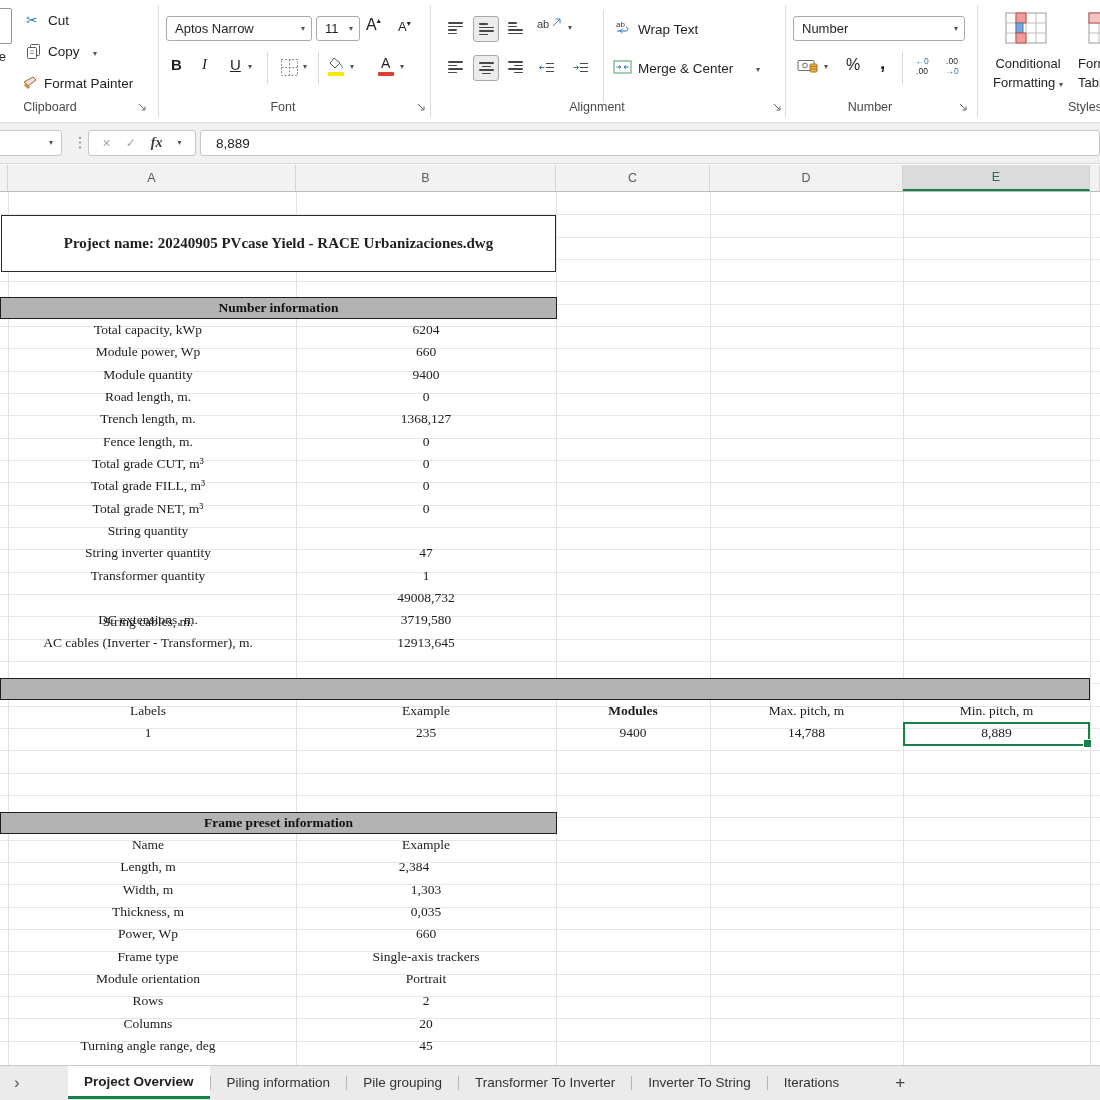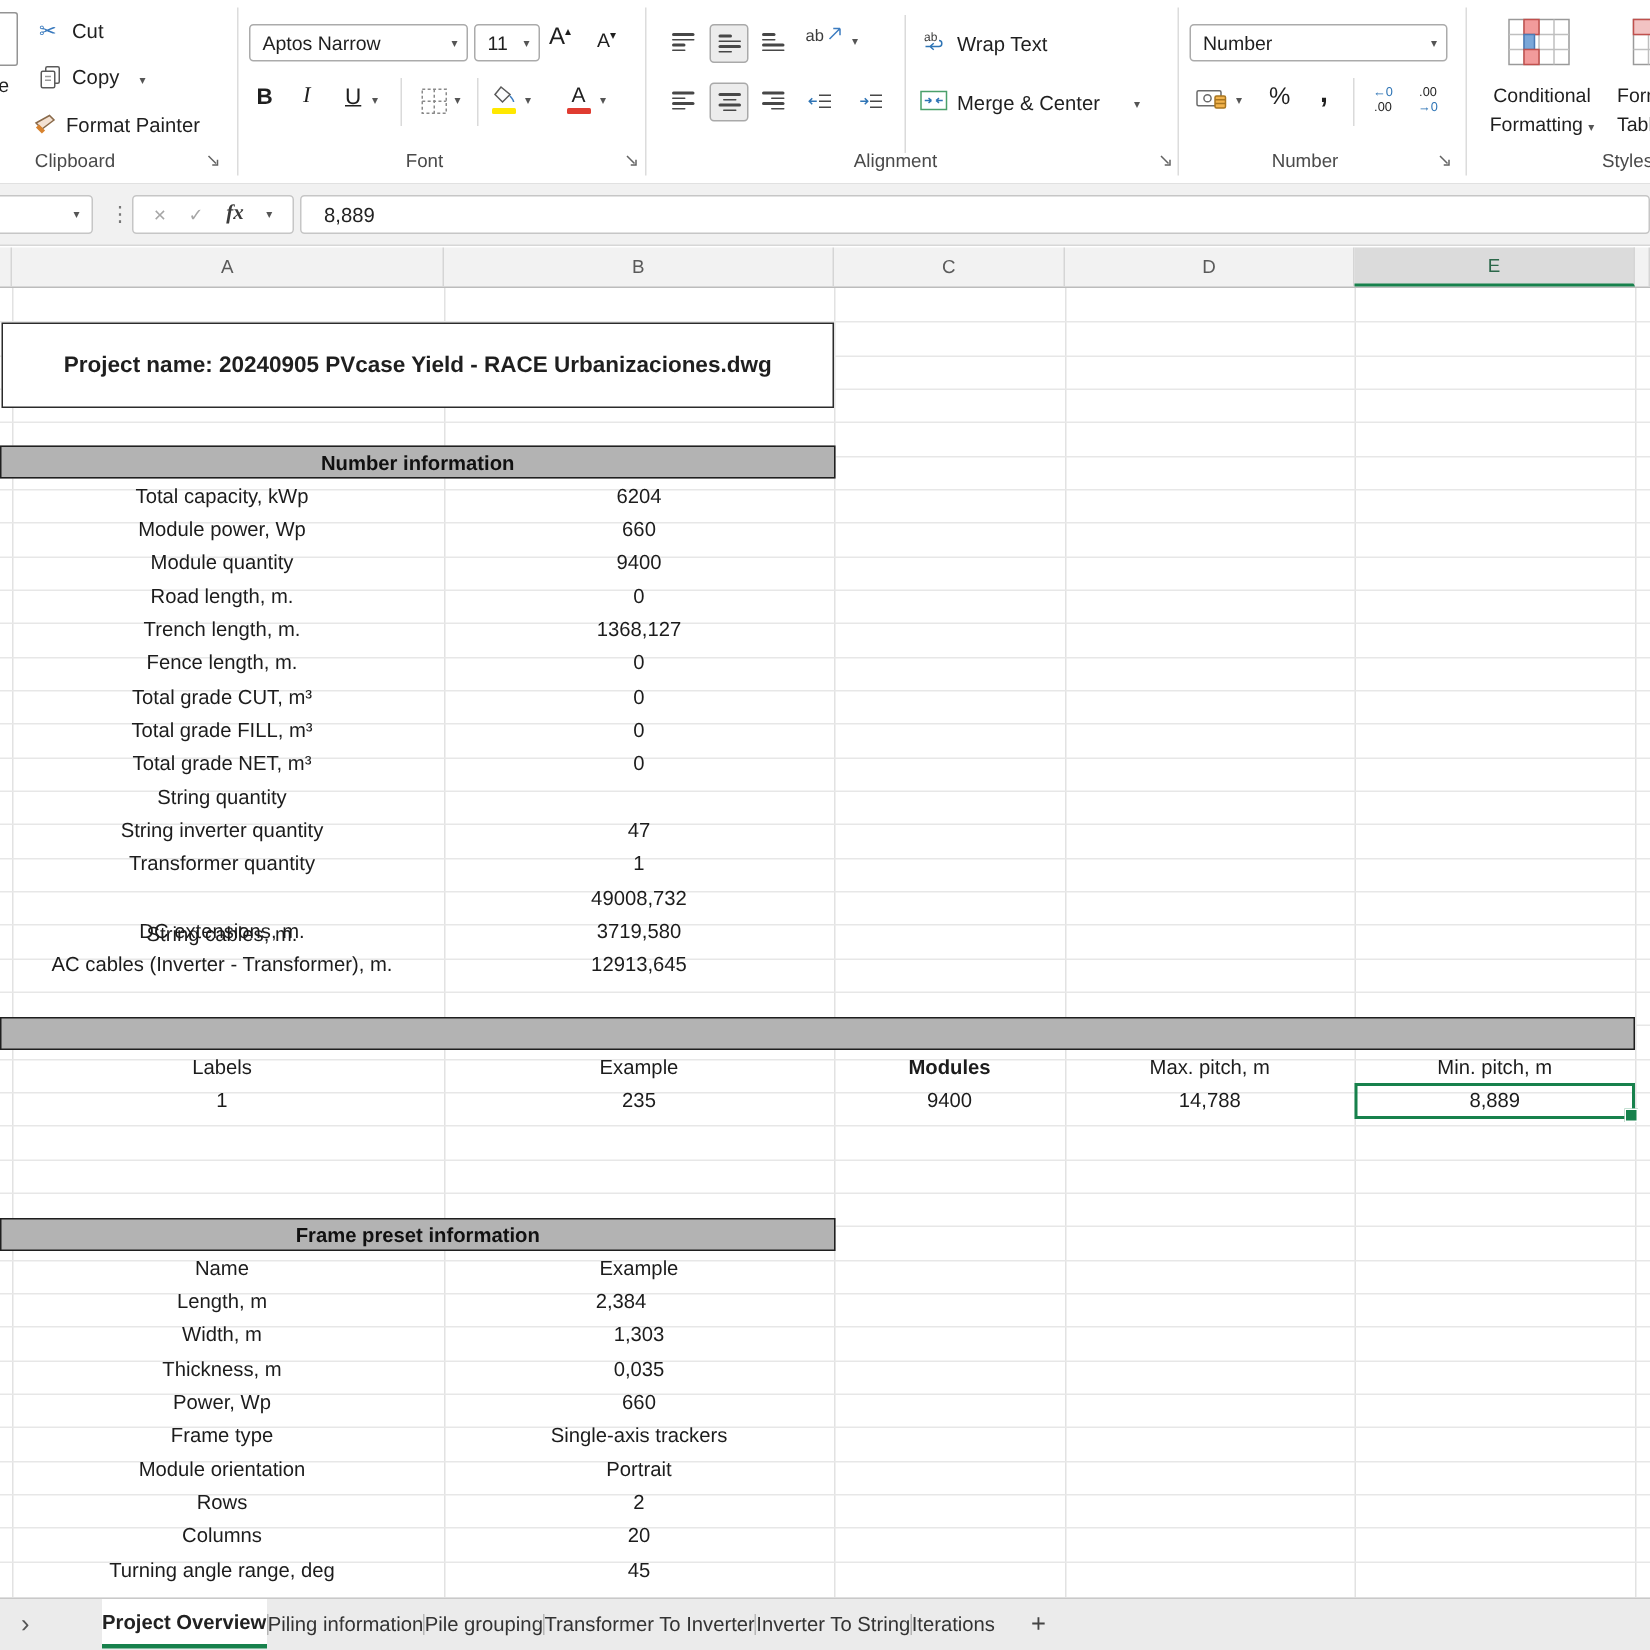--- a/index.html
+++ b/index.html
@@ -27,34 +27,34 @@
   .color-bar{position:absolute;width:16px;height:4px;border-radius:1px;}
   
   #fbar{position:absolute;left:0;top:123px;width:1100px;height:40px;background:#f1f1f1;border-bottom:1px solid #d7d7d7;}
   .fbox{position:absolute;top:7px;height:26px;background:#fff;border:1px solid #c6c6c6;border-radius:3px;box-sizing:border-box;display:flex;align-items:center;}
   
   #colhead{position:absolute;left:0;top:165px;width:1100px;height:27px;background:#f2f2f2;border-bottom:1px solid #bcbcbc;box-sizing:border-box;}
   .colcell{position:absolute;top:0;height:26px;display:flex;align-items:center;justify-content:center;
            font-size:12.5px;color:#5a5a5a;border-right:1px solid #d5d5d5;box-sizing:border-box;}
   .colcell.sel{background:#dbdbdb;color:#2c684a;border-bottom:2.5px solid #17814c;}
   
-  #grid{position:absolute;left:0;top:192px;width:1100px;height:873px;background:#fff;overflow:hidden;}
+  #grid{position:absolute;left:0;top:192px;width:1100px;height:873px;background:#fff;overflow:hidden;font-family:Liberation Serif, serif;}
   .vline{position:absolute;top:0;bottom:0;width:1px;background:#e2e2e2;}
   .hline{position:absolute;left:0;width:1100px;height:1px;background:#e7e7e7;}
   .cell{position:absolute;display:flex;align-items:center;justify-content:center;font-size:13.5px;color:#1c1c1c;white-space:nowrap;}
   .band{position:absolute;background:#b3b3b3;border:1px solid #1f1f1f;box-sizing:border-box;
         display:flex;align-items:center;justify-content:center;font-size:13.5px;font-weight:bold;color:#111;}
   #projbox{position:absolute;background:#fff;border:1.5px solid #2b2b2b;box-sizing:border-box;
            display:flex;align-items:center;justify-content:center;font-size:15px;font-weight:bold;white-space:nowrap;}
   #selcell{position:absolute;border:2px solid #17814c;box-sizing:border-box;z-index:5;}
   #selhandle{position:absolute;right:-4px;bottom:-4px;width:7px;height:7px;background:#17814c;border:1px solid #fff;}
   
   #tabbar{position:absolute;left:0;top:1065px;width:1100px;height:35px;background:#ebebeb;border-top:1px solid #c9c9c9;box-sizing:border-box;}
   #tabs{position:absolute;left:68px;top:0;height:33px;display:flex;align-items:stretch;}
-  .tab{display:flex;align-items:center;padding:0 0;font-size:13.5px;color:#333;white-space:nowrap;}
+  .tab{display:flex;align-items:center;padding:0 16px;font-size:13.5px;color:#333;white-space:nowrap;}
   .tab.active{background:#fff;font-weight:bold;color:#222;border-bottom:3px solid #17814c;box-sizing:border-box;}
   .tabsep{width:1px;height:14px;background:#b5b5b5;align-self:center;}
   svg{display:block;}
 </style>
 </head>
 <body>
 
 <div id="app">
 
   <div id="ribbon">

